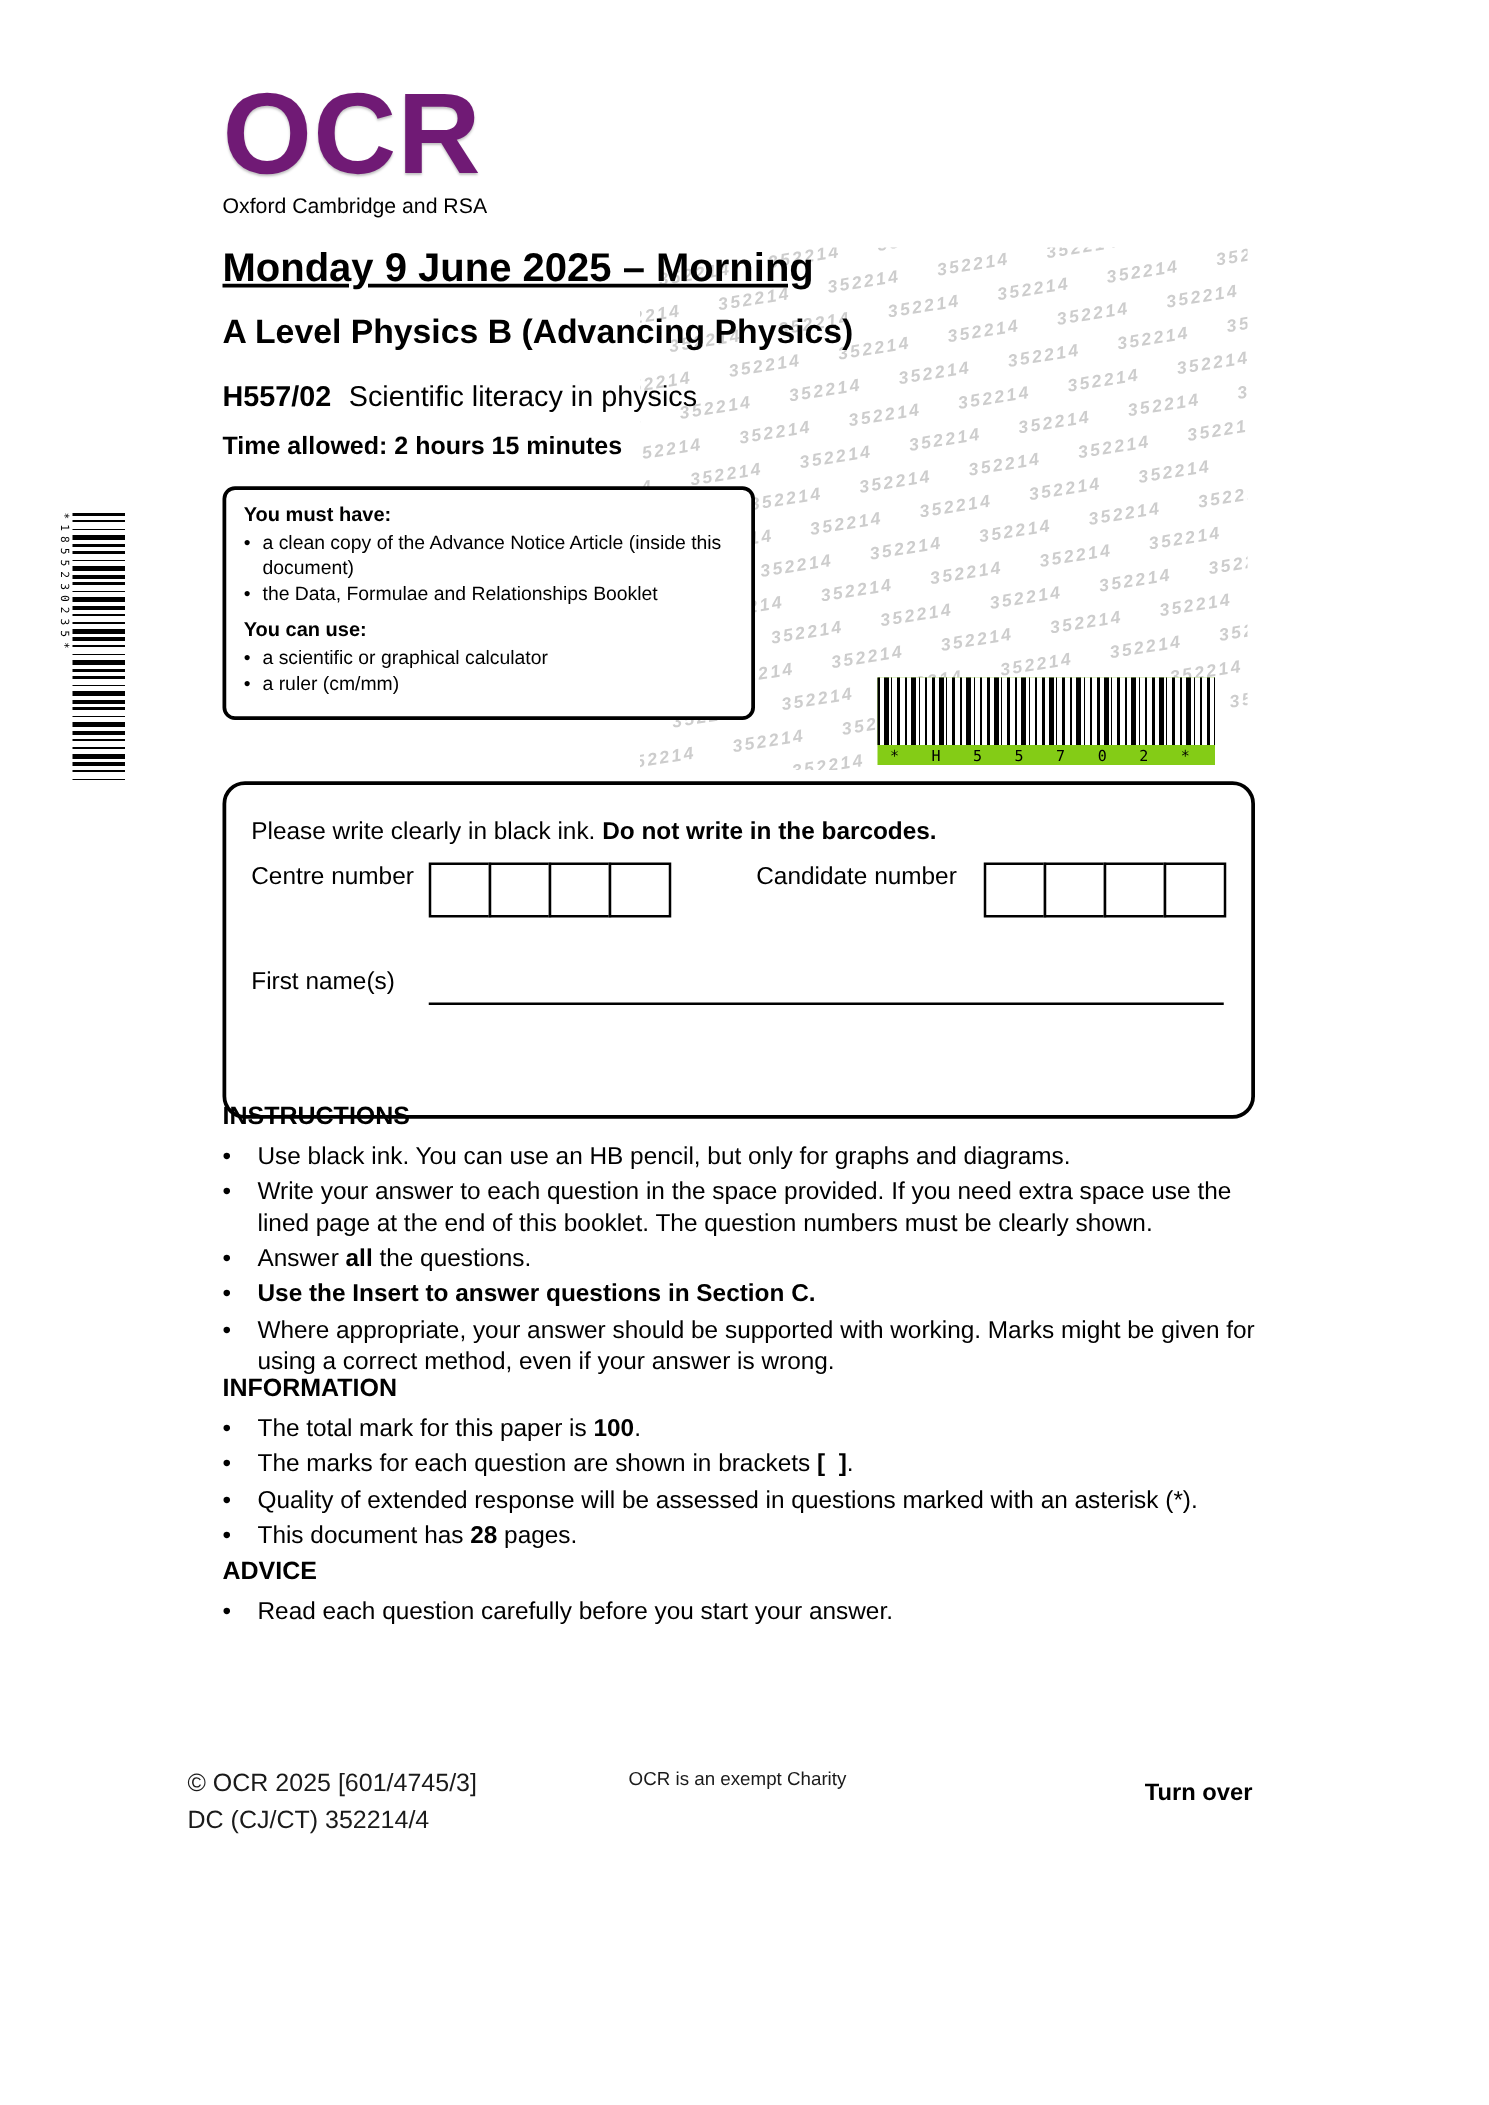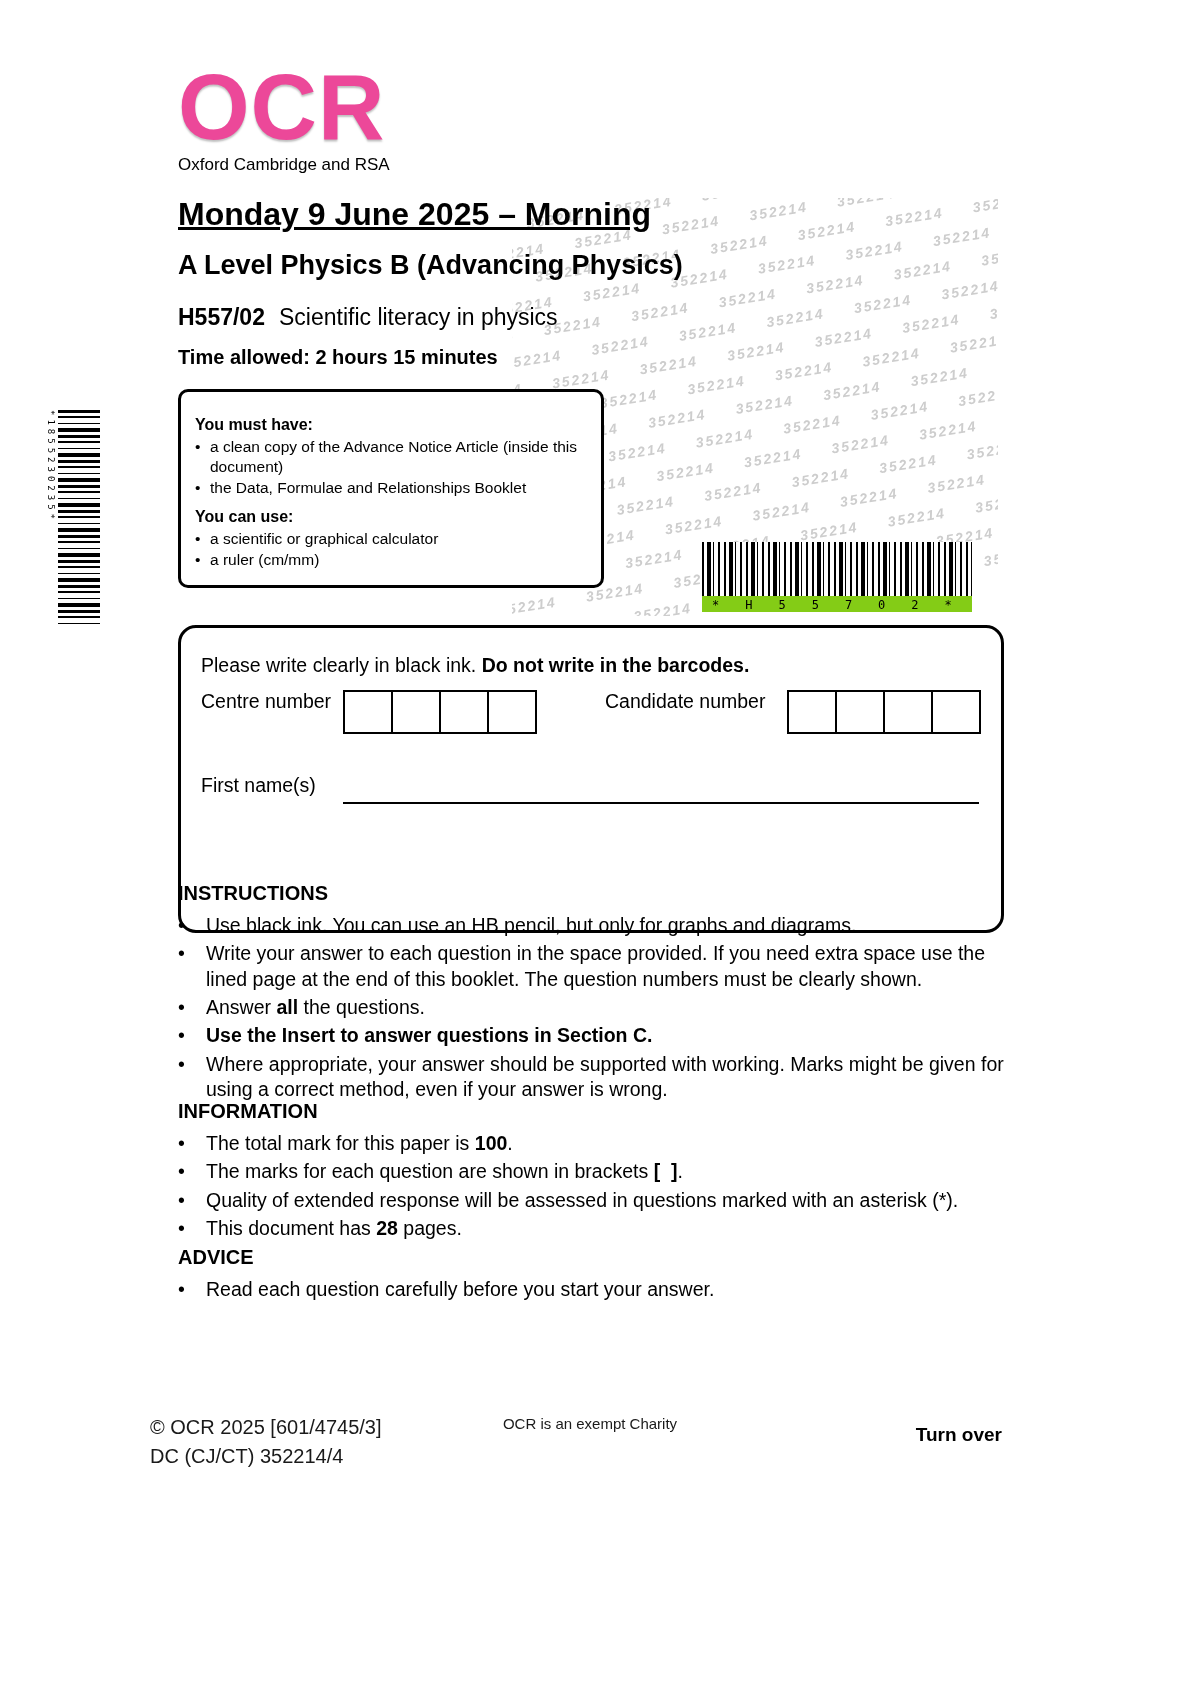--- a/index.html
+++ b/index.html
@@ -4,41 +4,41 @@
 <style>
   * { margin:0; padding:0; box-sizing:border-box; }
   html,body { background:#ffffff; }
   body { font-family:"Liberation Sans", sans-serif; color:#000; }
   .page { position:relative; width:1191px; height:1684px; background:#fff; margin:0 auto; overflow:hidden; }
   .abs { position:absolute; }
 
   
   .logo-block { left:178px; top:64px; z-index:2; }
   .logo-text { font-size:92px; font-weight:700; line-height:0.95; letter-spacing:1px;
-               color:#ec4899; text-shadow:0 2px 2px rgba(0,0,0,0.25); }
+               color:#701a75; text-shadow:0 2px 2px rgba(0,0,0,0.25); }
   .logo-sub { font-size:17px; margin-top:4px; color:#000; }
 
   
   .doc-title    { left:178px; top:196px; font-size:32px; font-weight:700; z-index:2;text-decoration:underline; }
   .doc-subtitle { left:178px; top:250px; font-size:27px; font-weight:700; z-index:2; }
   .code-line    { left:178px; top:304px; font-size:23px; z-index:2; }
   .code-line .code { font-weight:700; }
   .code-line .pname { margin-left:14px; }
   .time-line    { left:178px; top:346px; font-size:20px; font-weight:700; z-index:2; }
 
   
   .watermark { left:512px; top:198px; width:486px; height:418px; overflow:hidden; z-index:0; pointer-events:none; }
   .wm-inner { transform:rotate(-9deg) translate(-40px,-36px); width:680px; }
   .wm-line { font-size:14px; font-weight:700; font-style:italic; color:#cdcdcd;
              letter-spacing:2px; word-spacing:24px; line-height:27px; white-space:nowrap; }
   .wm-line.odd { padding-left:44px; }
 
   
   .req-box { left:178px; top:389px; width:426px; border:3px solid #000; border-radius:10px;
-             background:#fff; padding:24px 14px 14px 14px; z-index:2; }
+             background:#fff; padding:12px 14px 14px 14px; z-index:2; }
   .req-title { font-size:16px; font-weight:700; margin-bottom:3px; }
   .req-title.second { margin-top:11px; }
   .req-item { display:flex; font-size:15.5px; line-height:1.28; margin:1px 0; }
   .req-marker { flex:0 0 15px; }
   .req-text { flex:1; }
 
   
   .barcode-left { left:46px; top:410px; height:218px; display:flex; z-index:2; }
   .bcl-text { writing-mode:vertical-rl; font-family:"DejaVu Sans Mono", monospace;
               font-size:9px; letter-spacing:4px; height:218px; margin-right:2px; }
@@ -49,21 +49,21 @@
 
   .barcode-right { left:702px; top:542px; width:270px; background:#84cc16; z-index:2; }
   .bcr-bars { width:270px; height:54px;
               background:repeating-linear-gradient(90deg,
                 #000 0 2px, #fff 2px 5px, #000 5px 9px, #fff 9px 11px,
                 #000 11px 12px, #fff 12px 16px, #000 16px 18px, #fff 18px 22px); }
   .bcr-text { margin-top:2px; padding-left:10px; font-family:"DejaVu Sans Mono", monospace;
               font-size:12px; letter-spacing:26px; white-space:nowrap; }
 
   
-  .cand-box { left:178px; top:625px; width:826px; height:308px; border:3px solid #000;
+  .cand-box { left:178px; top:625px; width:826px; height:270px; border:3px solid #000;
               border-radius:18px; background:#fff; z-index:2; }
   .notice { position:absolute; left:20px; top:26px; font-size:19.5px; }
   .notice .b { font-weight:700; }
   .num-row { position:absolute; left:20px; top:62px; right:16px; height:46px; display:flex; align-items:flex-start; }
   .num-label { font-size:19.5px; }
   .num-label.centre { width:142px; }
   .num-label.cand { margin-left:68px; width:182px; }
   .num-cells { display:flex; }
   .num-cell { width:50px; height:44px; border:2px solid #000; background:#fff; }
   .num-cell + .num-cell { margin-left:-2px; }

